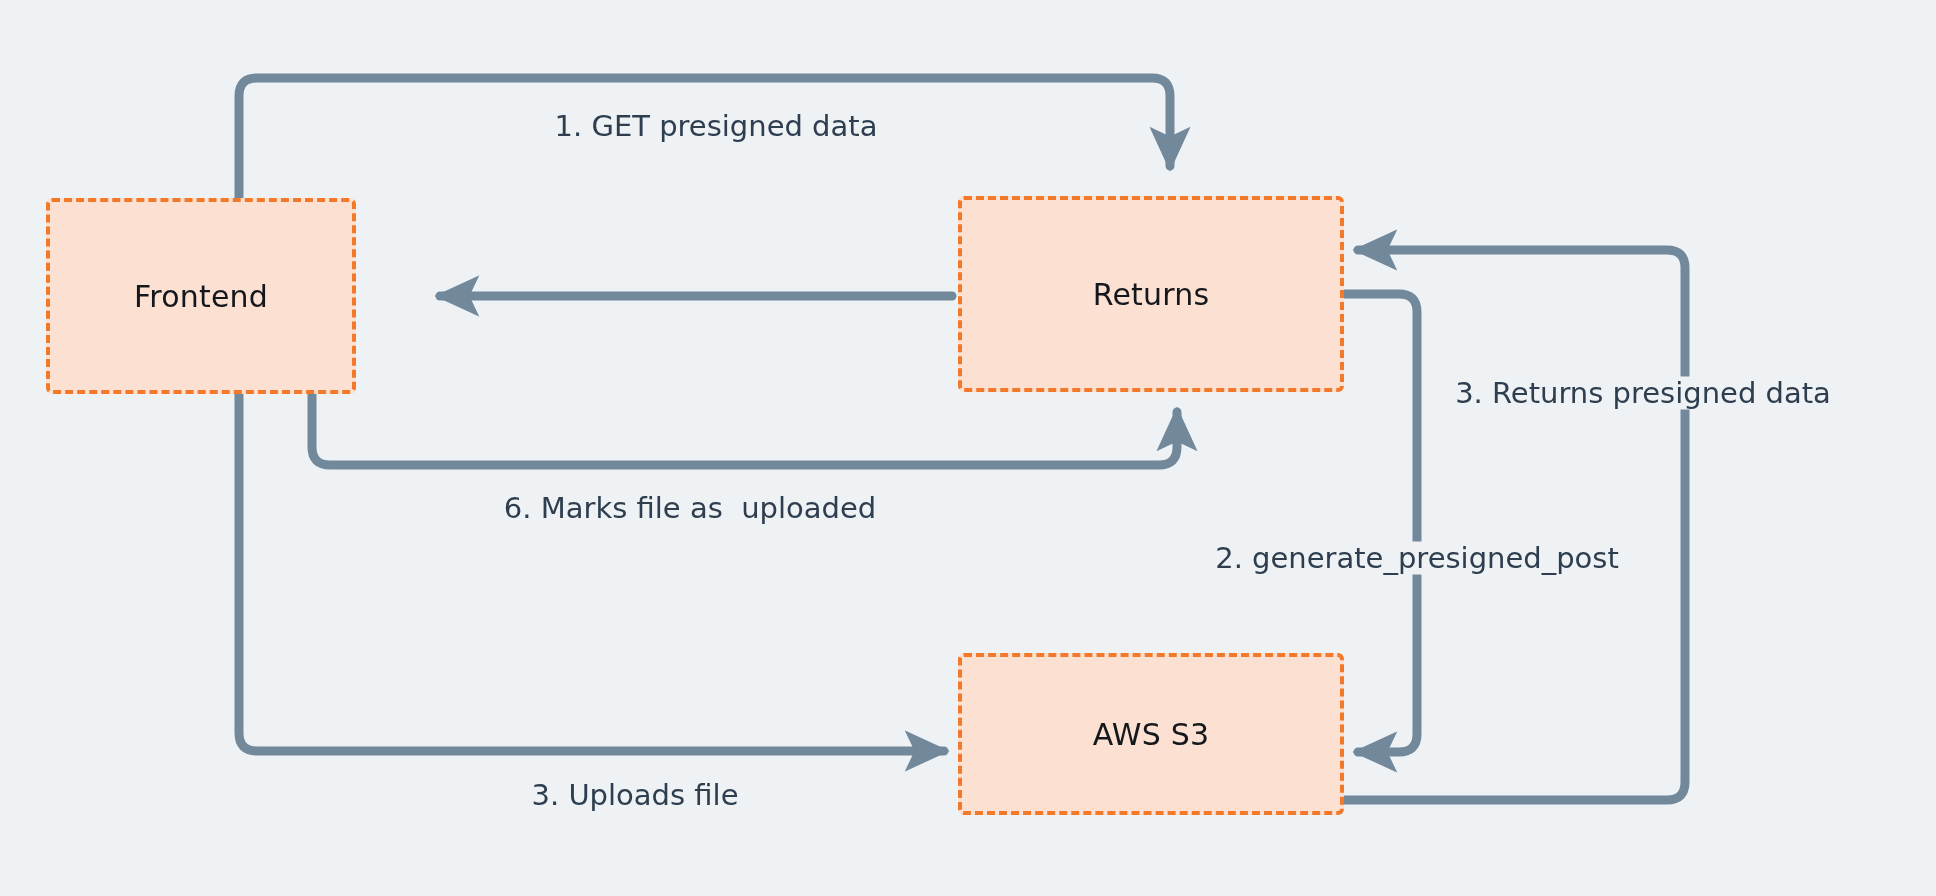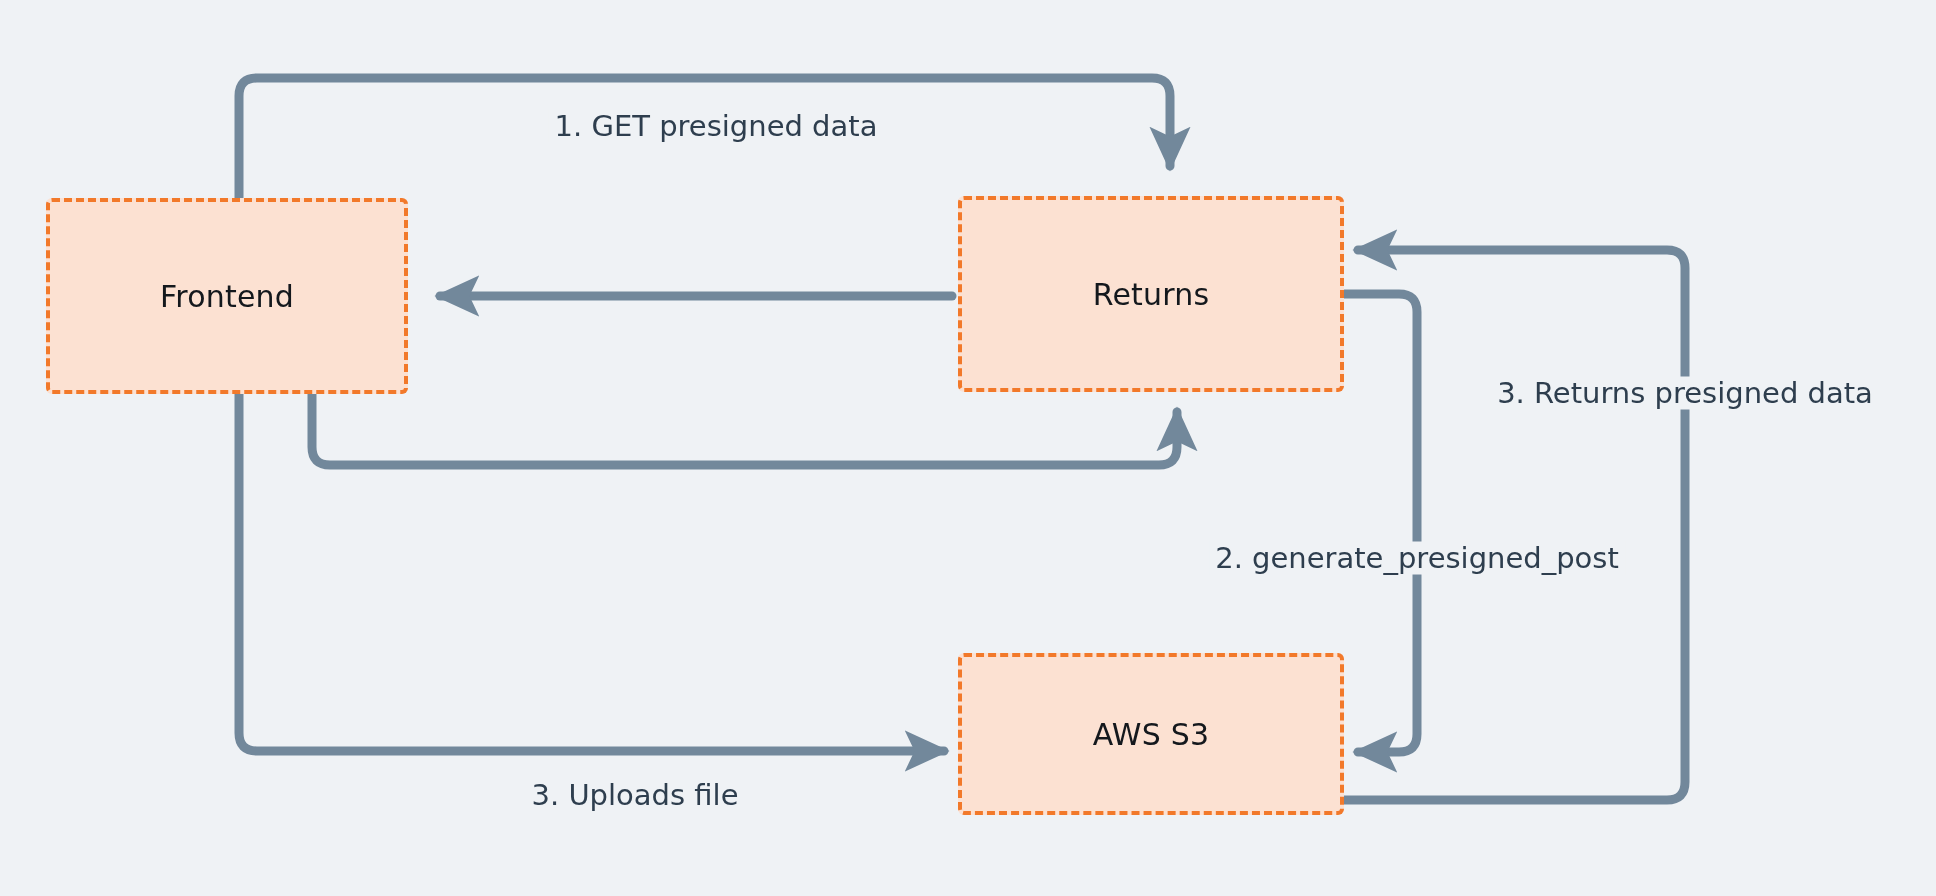--- a/index.html
+++ b/index.html
@@ -79,35 +79,36 @@
       <path d="M 312 394 L 312 447 Q 312 465 330 465 L 1159 465 Q 1177 465 1177 447 L 1177 412" marker-end="url(#arrowhead)"></path>
 
       <path d="M 239 394 L 239 733 Q 239 751 257 751 L 944 751" marker-end="url(#arrowhead)"></path>
 
       <path d="M 1344 294 L 1399 294 Q 1417 294 1417 312 L 1417 734 Q 1417 752 1399 752 L 1358 752" marker-end="url(#arrowhead)"></path>
 
       <path d="M 1344 800 L 1667 800 Q 1685 800 1685 782 L 1685 268 Q 1685 250 1667 250 L 1358 250" marker-end="url(#arrowhead)"></path>
     </g>
   </svg>
 
-  <div class="node-box" style="left:46px; top:198px; width:362px; height:196px;">
+  <div class="node-box" style="left:46px; top:198px; width:310px; height:196px;">
     <span class="node-label">Frontend</span>
   </div>
 
   <div class="node-box" style="left:958px; top:196px; width:386px; height:196px;">
     <span class="node-label">Returns</span>
   </div>
 
   <div class="node-box" style="left:958px; top:653px; width:386px; height:162px;">
     <span class="node-label">AWS S3</span>
   </div>
 
   <div class="edge-label" style="left:716px; top:82px;">1. GET presigned data</div>
 
   <div class="edge-label" style="left:1417px; top:514px;">2. generate_presigned_post</div>
 
-  <div class="edge-label" style="left:1685px; top:349px;">3. Returns presigned data</div>
+  <div class="edge-label" style="left:1643px; top:349px;">3. Returns presigned data</div>
 
 
   <div class="edge-label" style="left:635px; top:751px;">3. Uploads file</div>
 
+  <div class="edge-label" style="left:690px; top:464px;">6. Marks file as  uploaded</div>
 
 </div>
 
 </body></html>

